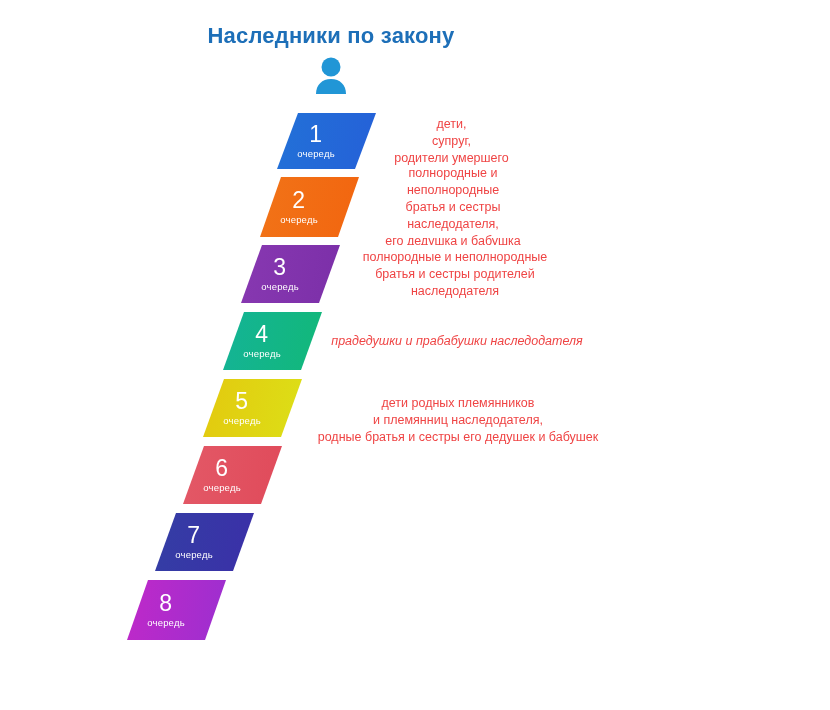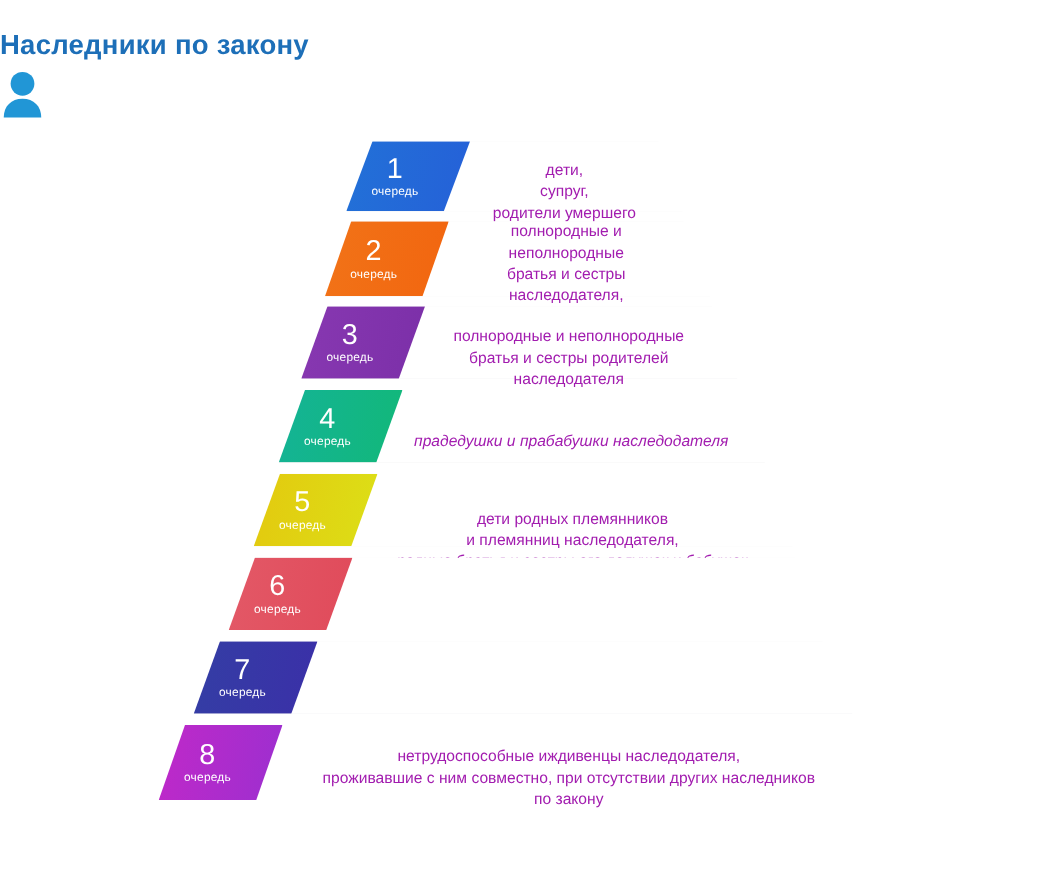--- a/index.html
+++ b/index.html
@@ -20,21 +20,21 @@
     width: 830px;
     height: 710px;
   }
 
   
   .header {
     position: absolute;
     top: 22px;
     left: 0;
     width: 662px;
-    text-align: left;
+    text-align: center;
   }
   .title {
     font-size: 22px;
     font-weight: bold;
     color: #1d6fb8;
     letter-spacing: 0.2px;
     margin: 0;
     line-height: 28px;
   }
   .person-icon {
@@ -63,27 +63,27 @@
     position: absolute;
     top: 0;
     left: 0;
     height: 100%;
     background: #ffffff;
     filter: drop-shadow(1px 3px 3px rgba(120,125,135,0.30));
   }
 
   .row-text {
     position: absolute;
-    top: 12px;
+    top: 0;
     height: 100%;
     display: flex;
     align-items: center;
     justify-content: center;
     text-align: center;
-    color: #a21caf;
+    color: #ef4444;
     font-size: 12.5px;
     line-height: 17px;
     padding: 0 6px;
     box-sizing: border-box;
     white-space: pre-line;
   }
 
   
   .badge {
     position: absolute;
@@ -206,19 +206,16 @@
         </div>
       </div>
       <div class="row" style="top: 467px; height: 60px;">
         <div class="row-body" style="width: 720px; clip-path: polygon(148px 0px, 684px 0px, 712px 60px, 127px 60px);"></div>
         <div class="badge" style="left: 0px; width: 230px; background: linear-gradient(100deg, rgb(232, 34, 192) 0%, rgb(155, 47, 208) 100%); clip-path: polygon(148px 0px, 226px 0px, 205px 60px, 127px 60px);">
           <div class="badge-inner" style="left: 127px; right: auto; width: 78px;">
             <div class="badge-num">8</div>
             <div class="badge-label">очередь</div>
           </div>
         </div>
-        <div class="row-text" style="left: 226px; width: 458px;">нетрудоспособные иждивенцы наследодателя,
-проживавшие с ним совместно, при отсутствии других наследников
-по закону</div>
       </div>
     </div>
 
 </div>
 
 </body></html>

